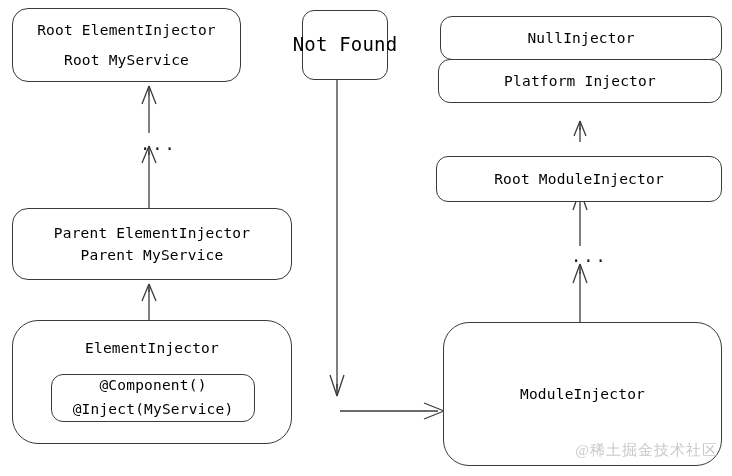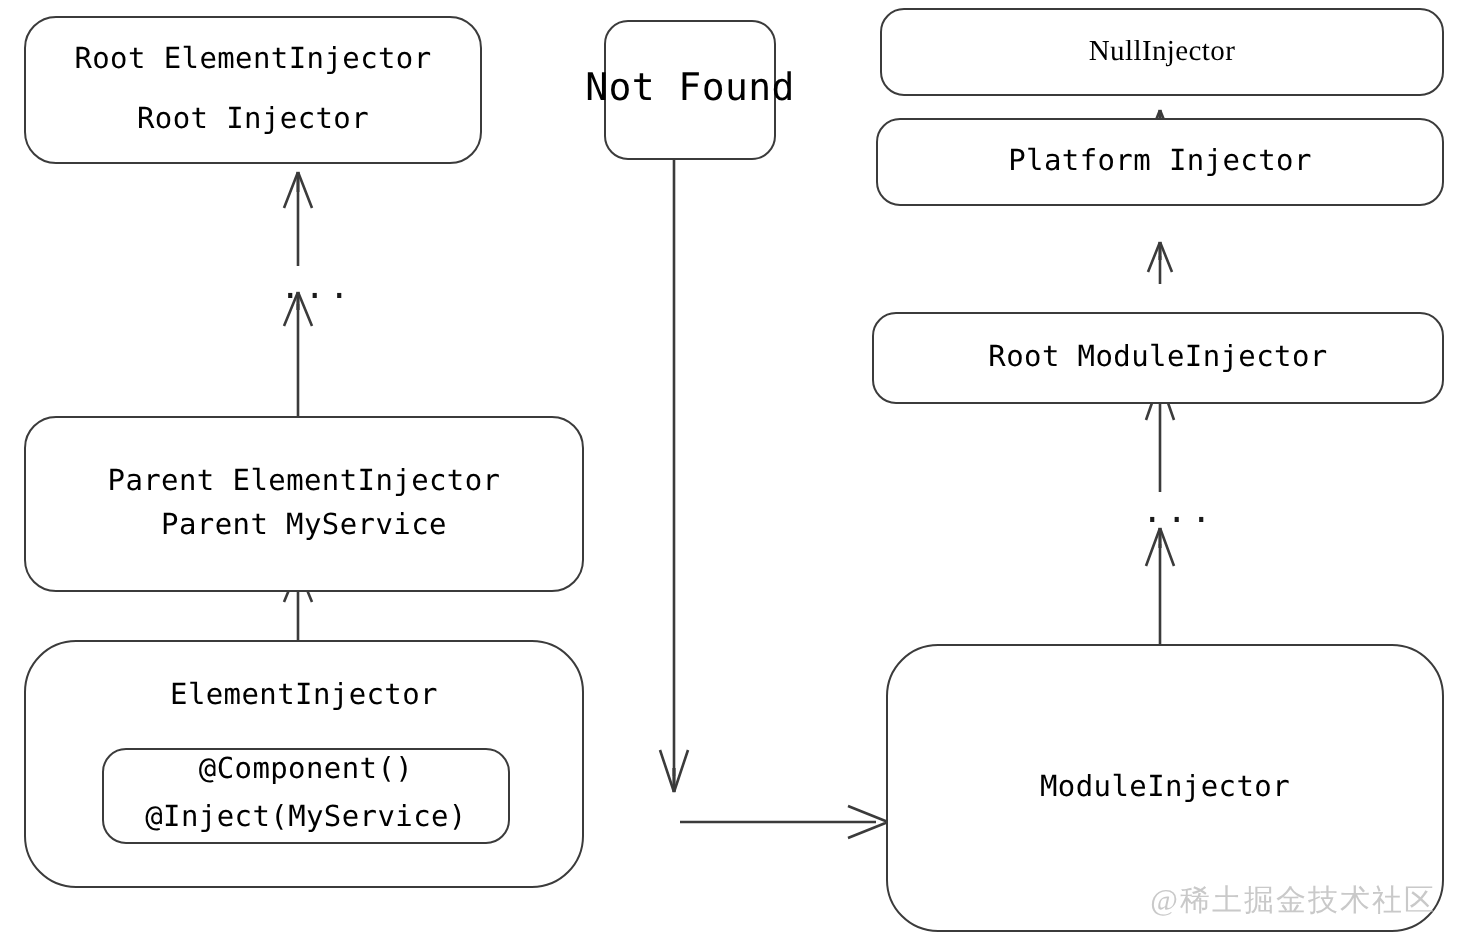--- a/index.html
+++ b/index.html
@@ -38,21 +38,21 @@
   .node .line2 { display: block; }
 
   
   #node-root-element-injector {
     left: 12px; top: 8px; width: 229px; height: 74px;
     border-radius: 16px;
   }
   #node-root-element-injector .line1 { margin-bottom: 7px; }
 
   #node-parent-element-injector {
-    left: 12px; top: 208px; width: 280px; height: 88px;
+    left: 12px; top: 208px; width: 280px; height: 72px;
     border-radius: 16px;
   }
 
   #node-element-injector {
     left: 12px; top: 320px; width: 280px; height: 124px;
     border-radius: 26px;
     justify-content: flex-start;
     padding-top: 16px;
   }
   #node-element-injector .ei-title { margin-bottom: 16px; }
@@ -76,23 +76,22 @@
 
   
   #node-not-found {
     left: 302px; top: 10px; width: 86px; height: 70px;
     border-radius: 12px;
     font-size: 19px;
   }
 
   
   #node-null-injector {
-    left: 440px; top: 4px; width: 282px; height: 44px;
-    border-radius: 12px;
-    font-family: Liberation Serif, serif;
+    left: 440px; top: 16px; width: 282px; height: 44px;
+    border-radius: 12px;
   }
   #node-platform-injector {
     left: 438px; top: 59px; width: 284px; height: 44px;
     border-radius: 12px;
   }
   #node-root-module-injector {
     left: 436px; top: 156px; width: 286px; height: 46px;
     border-radius: 12px;
   }
   #node-module-injector {
@@ -196,21 +195,21 @@
 
     <g>
       <line x1="580" y1="76" x2="580" y2="62" stroke="#3b3b3b" stroke-width="1.3"></line>
       <path d="M580,55 L574,70 M580,55 L586,70" fill="none" stroke="#3b3b3b" stroke-width="1.3"></path>
       <line x1="580" y1="55" x2="580" y2="64" stroke="#3b3b3b" stroke-width="1.6"></line>
     </g>
   </svg>
 
   <div class="node" id="node-root-element-injector">
     <span class="line1">Root ElementInjector</span>
-    <span class="line2">Root Injector</span>
+    <span class="line2">Root MyService</span>
   </div>
 
   <div class="node" id="node-parent-element-injector">
     <span class="line1">Parent ElementInjector</span>
     <span class="line2">Parent MyService</span>
   </div>
 
   <div class="node" id="node-element-injector">
     <span class="ei-title">ElementInjector</span>
     <div id="node-inner-component">

